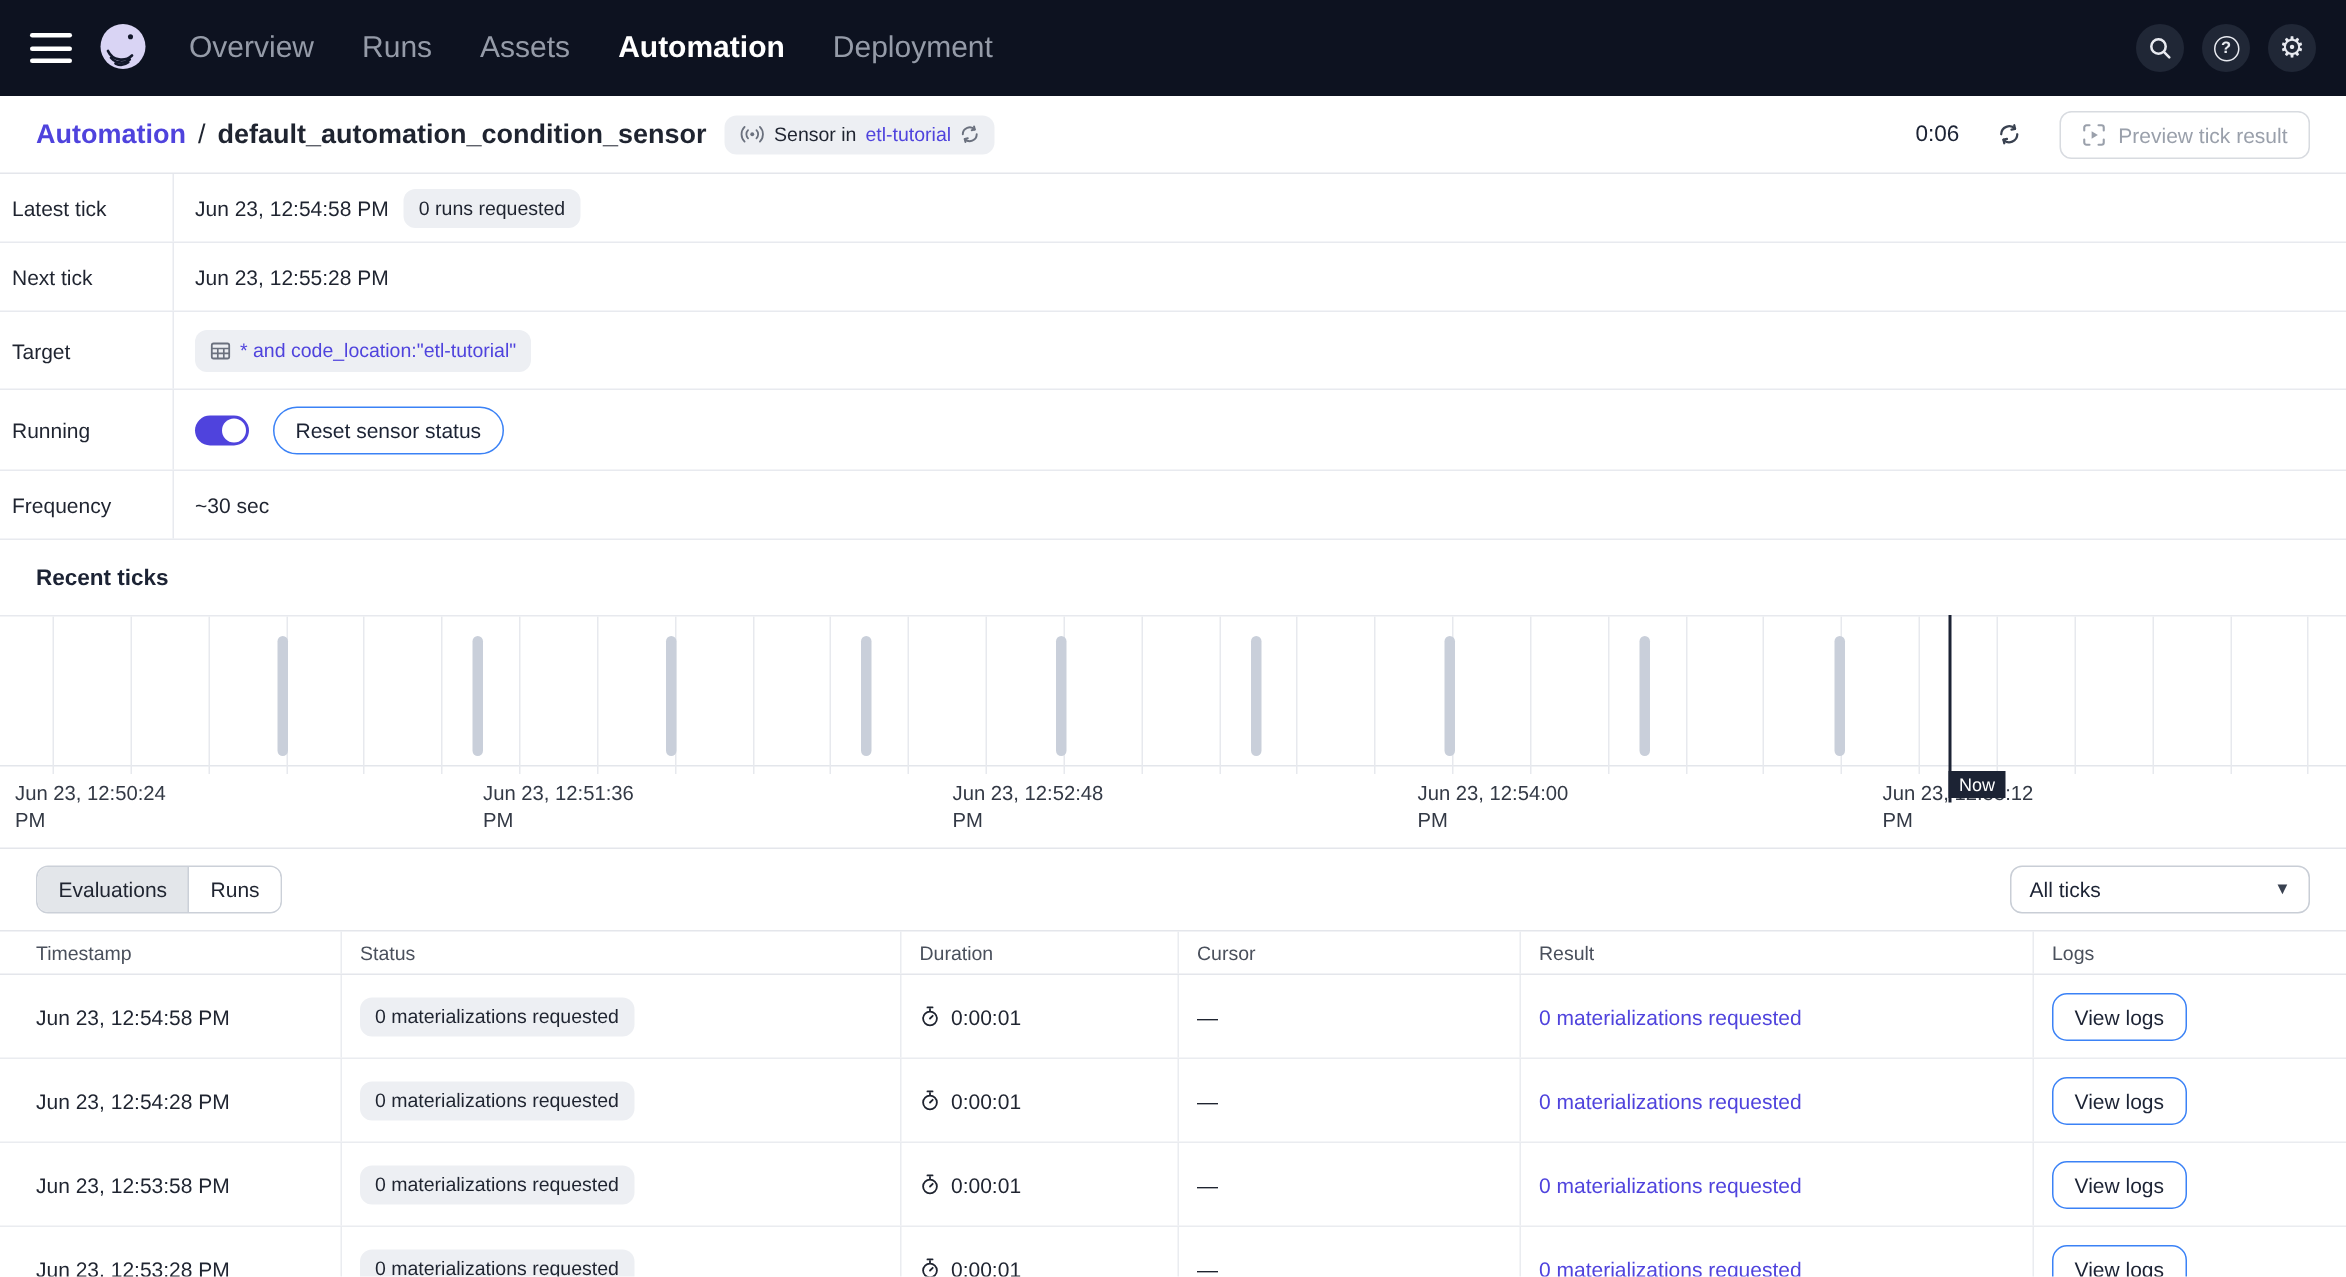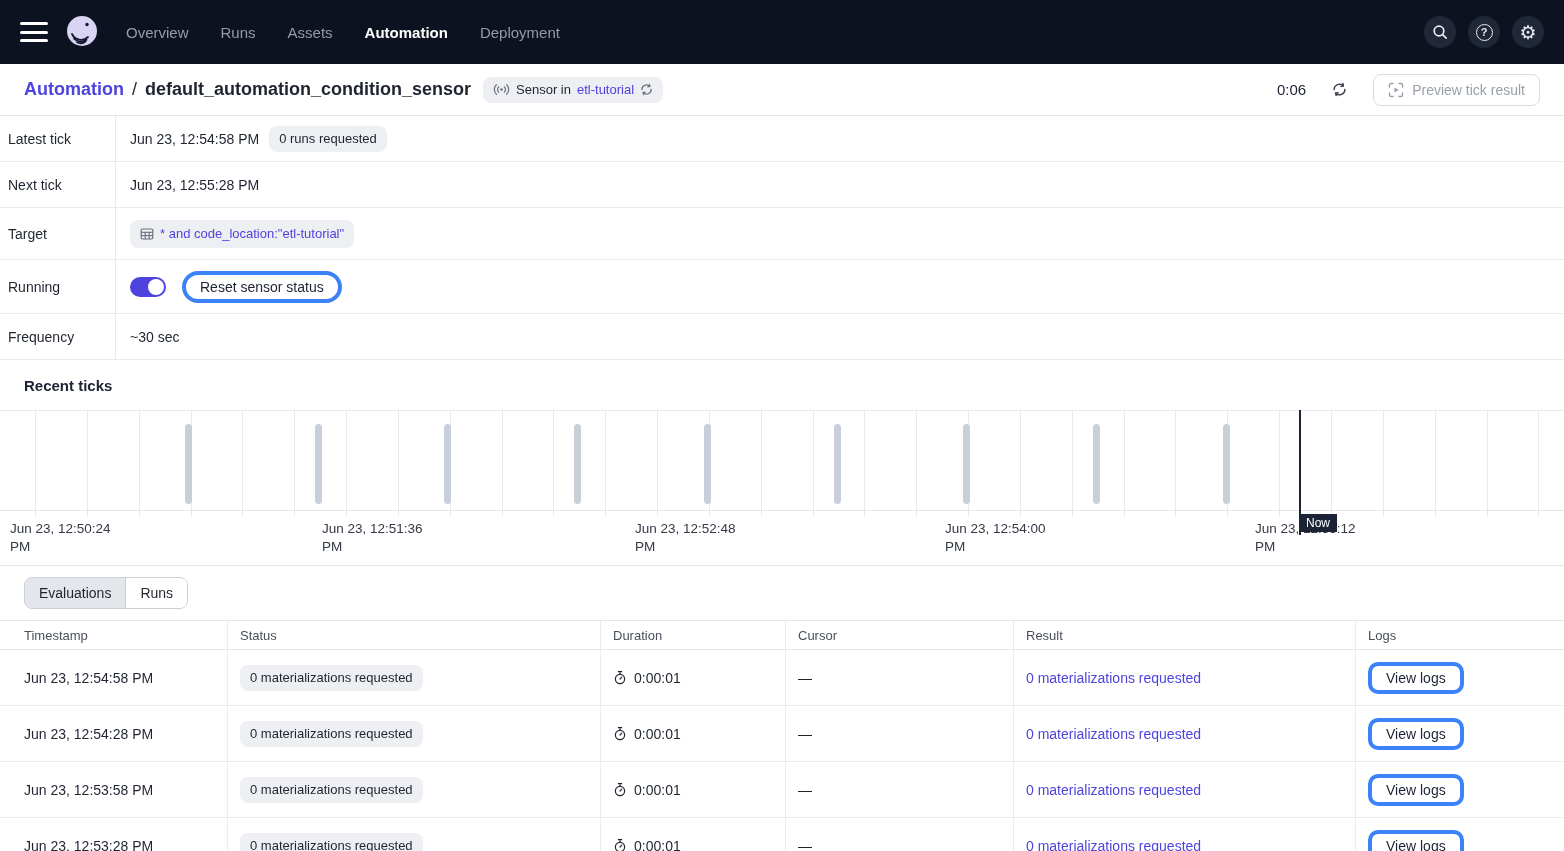--- a/index.html
+++ b/index.html
@@ -5,21 +5,21 @@
   * { margin:0; padding:0; box-sizing:border-box; }
   html,body { width:1564px; height:851px; overflow:hidden; background:#fff;
     font-family:"Liberation Sans", sans-serif; color:#1F2430; }
 
   
   .topnav { height:64px; background:#0D1220; display:flex; align-items:center; padding:0 20px; }
   .hamburger { width:28px; height:20px; display:flex; flex-direction:column; justify-content:space-between; cursor:pointer; margin-right:16px; }
   .hamburger span { display:block; height:3px; background:#fff; border-radius:2px; }
   .logo { width:36px; height:36px; margin-right:26px; cursor:pointer; }
   .navlinks { display:flex; gap:32px; align-items:center; }
-  .navlink { font-size:15px; color:#959BA8; cursor:pointer; text-decoration:none; }
+  .navlink { font-size:20px; color:#959BA8; cursor:pointer; text-decoration:none; }
   .navlink.active { color:#fff; font-weight:bold; }
   .nav-right { margin-left:auto; display:flex; gap:12px; align-items:center; }
   .circle-btn { width:32px; height:32px; border-radius:50%; background:#202736; display:flex; align-items:center; justify-content:center; cursor:pointer; }
   .help-glyph { width:17px; height:17px; border:1.6px solid #E8EAF0; border-radius:50%; color:#E8EAF0; font-size:11px; font-weight:bold; display:flex; align-items:center; justify-content:center; }
   .gear-glyph { color:#E8EAF0; font-size:19px; line-height:1; }
 
   
   .crumb-row { height:52px; display:flex; align-items:center; padding:0 24px; border-bottom:1px solid #E4E6EB; }
   .crumb-link { color:#4F43DD; font-size:18px; font-weight:bold; cursor:pointer; }
   .crumb-sep { color:#1F2430; font-size:18px; margin:0 8px; }
@@ -33,21 +33,21 @@
 
   
   .detail-row { display:flex; border-bottom:1px solid #E8EAEF; }
   .detail-label { width:116px; flex:none; border-right:1px solid #E8EAEF; display:flex; align-items:center; padding-left:8px; font-size:14px; color:#1F2430; }
   .detail-value { display:flex; align-items:center; gap:10px; padding-left:14px; font-size:14px; }
   .h45{height:46px;} .h51{height:52px;} .h53{height:54px;}
   .pill { background:#EDEFF3; border-radius:8px; height:26px; display:flex; align-items:center; padding:0 10px; font-size:13px; color:#1F2430; }
   .target-pill { background:#EDEFF3; border-radius:8px; height:28px; display:flex; align-items:center; gap:6px; padding:0 10px; font-size:13px; color:#4F43DD; cursor:pointer; }
   .toggle { width:36px; height:20px; border-radius:10px; background:#4F43DD; position:relative; cursor:pointer; }
   .toggle .knob { position:absolute; right:2px; top:2px; width:16px; height:16px; border-radius:50%; background:#fff; }
-  .btn { height:32px; padding:0 14px; background:#fff; border:4px solid #3b82f6; border-radius:10px; font-size:14px; color:#1C2334; cursor:pointer; font-family:inherit; }
+  .btn { height:32px; padding:0 14px; background:#fff; border:1px solid #3b82f6; border-radius:10px; font-size:14px; color:#1C2334; cursor:pointer; font-family:inherit; }
 
   
   .ticks-head { height:50px; display:flex; align-items:center; padding-left:24px; font-size:15px; font-weight:bold; color:#1C2334; }
   .timeline { position:relative; height:156px; border-bottom:1px solid #E4E6EB; }
   .plot { position:absolute; left:0; top:0; width:1564px; height:101px; border-top:1px solid #E7E9EE; border-bottom:1px solid #E3E6EB; }
   .gridline { position:absolute; top:0; width:1px; height:105px; background:#E7E9EE; }
   .tickbar { position:absolute; top:13px; width:7px; height:80px; border-radius:4px; background:#C9CFDA; cursor:pointer; }
   .axis-label { position:absolute; top:110px; width:118px; font-size:13.5px; color:#32384) }
   .axis-label { color:#333945; line-height:1.35; }
   .now-line { position:absolute; top:0; width:2px; height:125px; background:#1C2334; z-index:3; }
@@ -246,20 +246,24 @@
     <div class="axis-label" style="left: 1255px;">Jun 23, 12:55:12 PM</div>
     <div class="now-line" style="left: 1299px;"></div>
     <div class="now-tag" style="left: 1299px;">Now</div>
   </div>
 
 <div class="tabs-row">
   <div class="seg">
     <div class="seg-item active">Evaluations</div>
     <div class="seg-item">Runs</div>
   </div>
+  <div class="select">
+    <span>All ticks</span>
+    <span class="caret">▼</span>
+  </div>
 </div>
 
 <div class="tbl-header">
   <div class="cell hcell c1">Timestamp</div>
   <div class="cell hcell c2">Status</div>
   <div class="cell hcell c3">Duration</div>
   <div class="cell hcell c4">Cursor</div>
   <div class="cell hcell c5">Result</div>
   <div class="cell hcell c6">Logs</div>
 </div>

